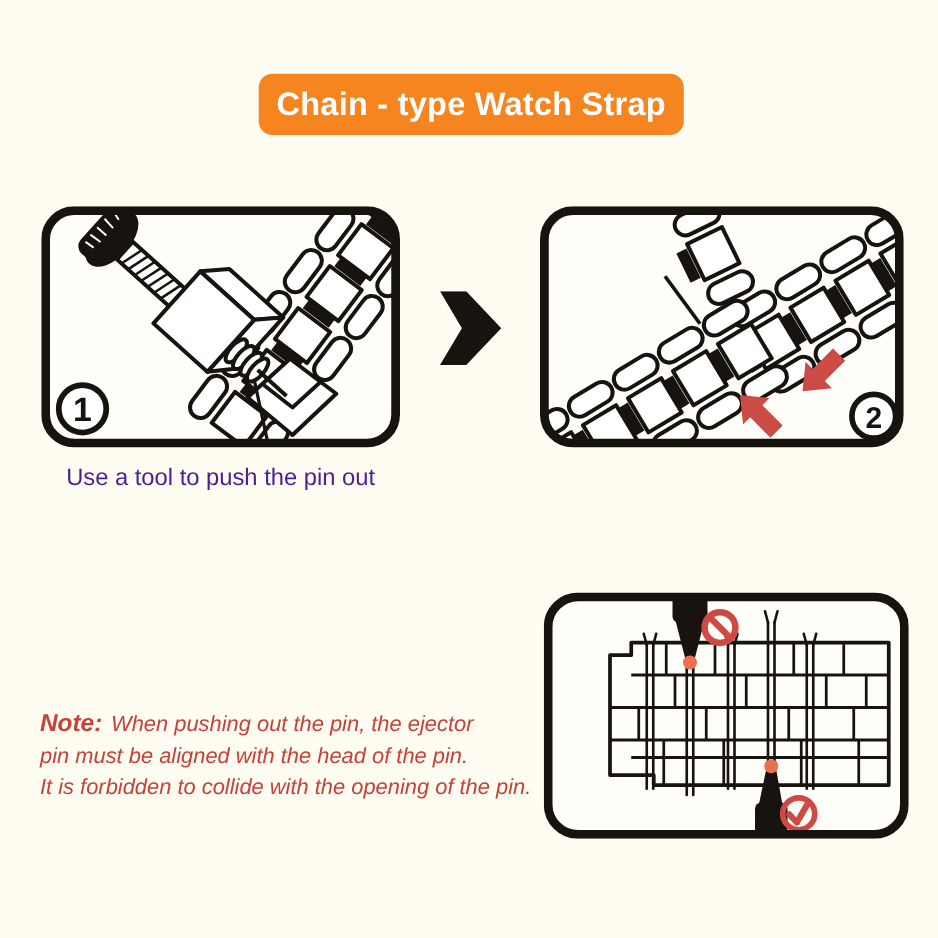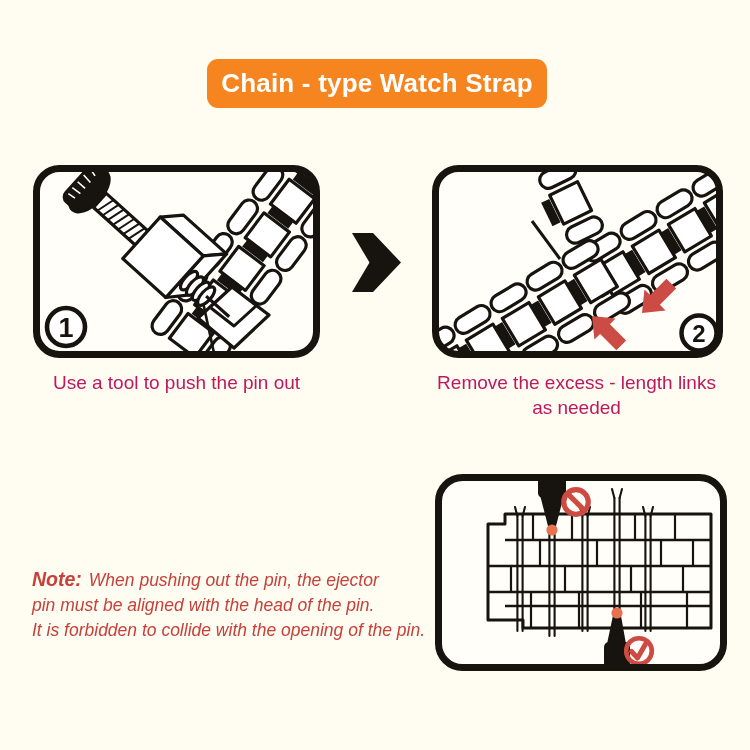--- a/index.html
+++ b/index.html
@@ -9,21 +9,21 @@
     position:absolute;left:207px;top:59px;width:340px;height:49px;
     background:#F6841F;border-radius:11px;color:#FFFFFF;
     font-size:26px;font-weight:bold;line-height:49px;text-align:center;letter-spacing:0.2px;
   }
   .panel{position:absolute;display:block;}
   .p1{left:33px;top:165px;width:287px;height:193px;}
   .p2{left:432px;top:165px;width:291px;height:193px;}
   .p3{left:435px;top:474px;width:292px;height:197px;}
   .chev{position:absolute;left:352px;top:233px;width:49px;height:59px;}
   .cap{
-    position:absolute;color:#be185d;font-size:19px;line-height:25px;
+    position:absolute;color:#4c1d95;font-size:19px;line-height:25px;
     text-align:center;white-space:pre-line;
   }
   .c1{left:33px;top:370px;width:287px;}
   .c2{left:429px;top:370px;width:295px;}
   .note{
     position:absolute;left:32px;top:542px;width:460px;
     color:#C5413A;font-size:17.5px;line-height:25px;white-space:pre-line;font-style:italic;
   }
   .note-label{font-weight:bold;font-size:19.5px;margin-right:7px;}
   
@@ -155,22 +155,20 @@
       <polygon class="red" points="0,0 16,-13 16,-6 36,-6 36,6 16,6 16,13" transform="translate(160,151) rotate(45) scale(1.15)"></polygon>
       <g>
         <circle cx="267" cy="168" r="17.5" fill="#FFFFFF" stroke="#17130F" stroke-width="4.5"></circle>
         <text class="badge-num" x="267" y="177" font-size="24">2</text>
       </g>
     </g>
     <rect class="pborder" x="3.5" y="3.5" width="284" height="186" rx="23"></rect>
   </svg>
 
   <div class="cap c1">Use a tool to push the pin out</div>
-  <div class="cap c2">Remove the excess - length links
-as needed</div>
 
   <div class="note">
     <span class="note-label">Note:</span><span>When pushing out the pin, the ejector
 pin must be aligned with the head of the pin.
 It is forbidden to collide with the opening of the pin.</span>
   </div>
 
   <svg class="panel p3" viewBox="0 0 292 197">
     <defs>
       <clipPath id="clip3">

